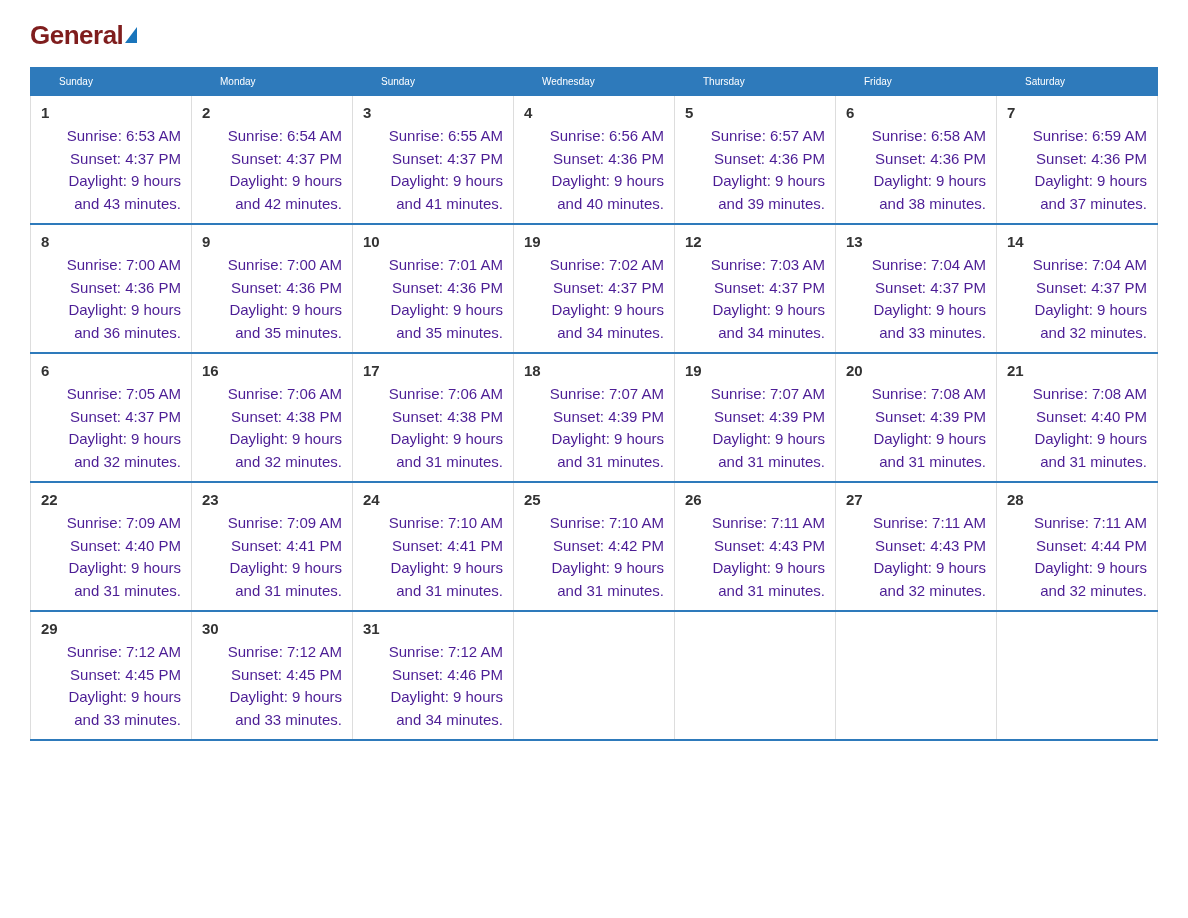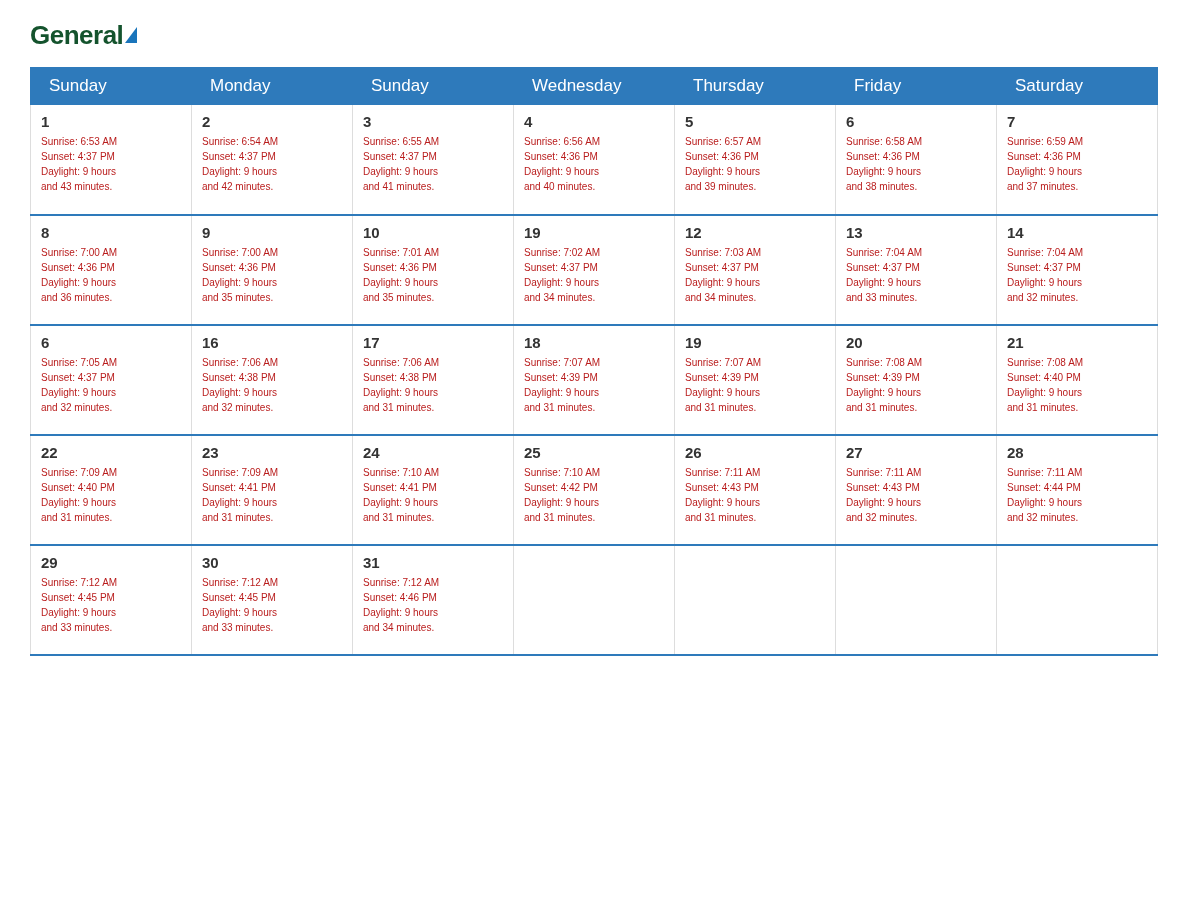--- a/index.html
+++ b/index.html
@@ -36,23 +36,23 @@
     }
     table {
       width: 100%;
       border-collapse: collapse;
     }
     thead tr {
       background-color: #2e7abb;
     }
     thead th {
       color: #fff;
-      font-size: 17px;
+      font-size: 10px;
       font-weight: normal;
-      padding: 8px 18px;
+      padding: 8px 28px;
       text-align: left;
       border: 1px solid #2e7abb;
     }
     tbody tr {
       border-bottom: 2px solid #2e7abb;
     }
     tbody td {
       vertical-align: top;
       padding: 8px 10px;
       font-size: 13px;
@@ -66,32 +66,33 @@
     tbody td:first-child {
       border-left: 1px solid #ddd;
     }
     .day-num {
       font-size: 15px;
       font-weight: bold;
       display: block;
       margin-bottom: 4px;
     }
     .day-info {
-      font-size: 10px;
+      font-size: 15px;
       line-height: 1.5;
-      color: #b91c1c;
+      color: #4c1d95;
+      text-align: right;
     }
   </style>
 </head>
 <body>
 
 <div class="header">
   <div class="logo">
     <div style="display:flex; align-items:center;">
-      <span style="font-size:26px; font-weight:bold; color:#14532d; letter-spacing:-0.5px;">General</span>
+      <span style="font-size:26px; font-weight:bold; color:#7f1d1d; letter-spacing:-0.5px;">General</span>
       <span style="display:inline-block; width:0; height:0; border-left:12px solid transparent; border-bottom:16px solid #1a75bb; margin-left:2px; margin-bottom:2px;"></span>
     </div>
     <span style="font-size:26px; font-weight:bold; color:#1a75bb; margin-left:4px; margin-top:-4px;"></span>
   </div>
   <div class="title-area">
     <div class="month-title"></div>
     <div class="location-title"></div>
   </div>
 </div>
 

